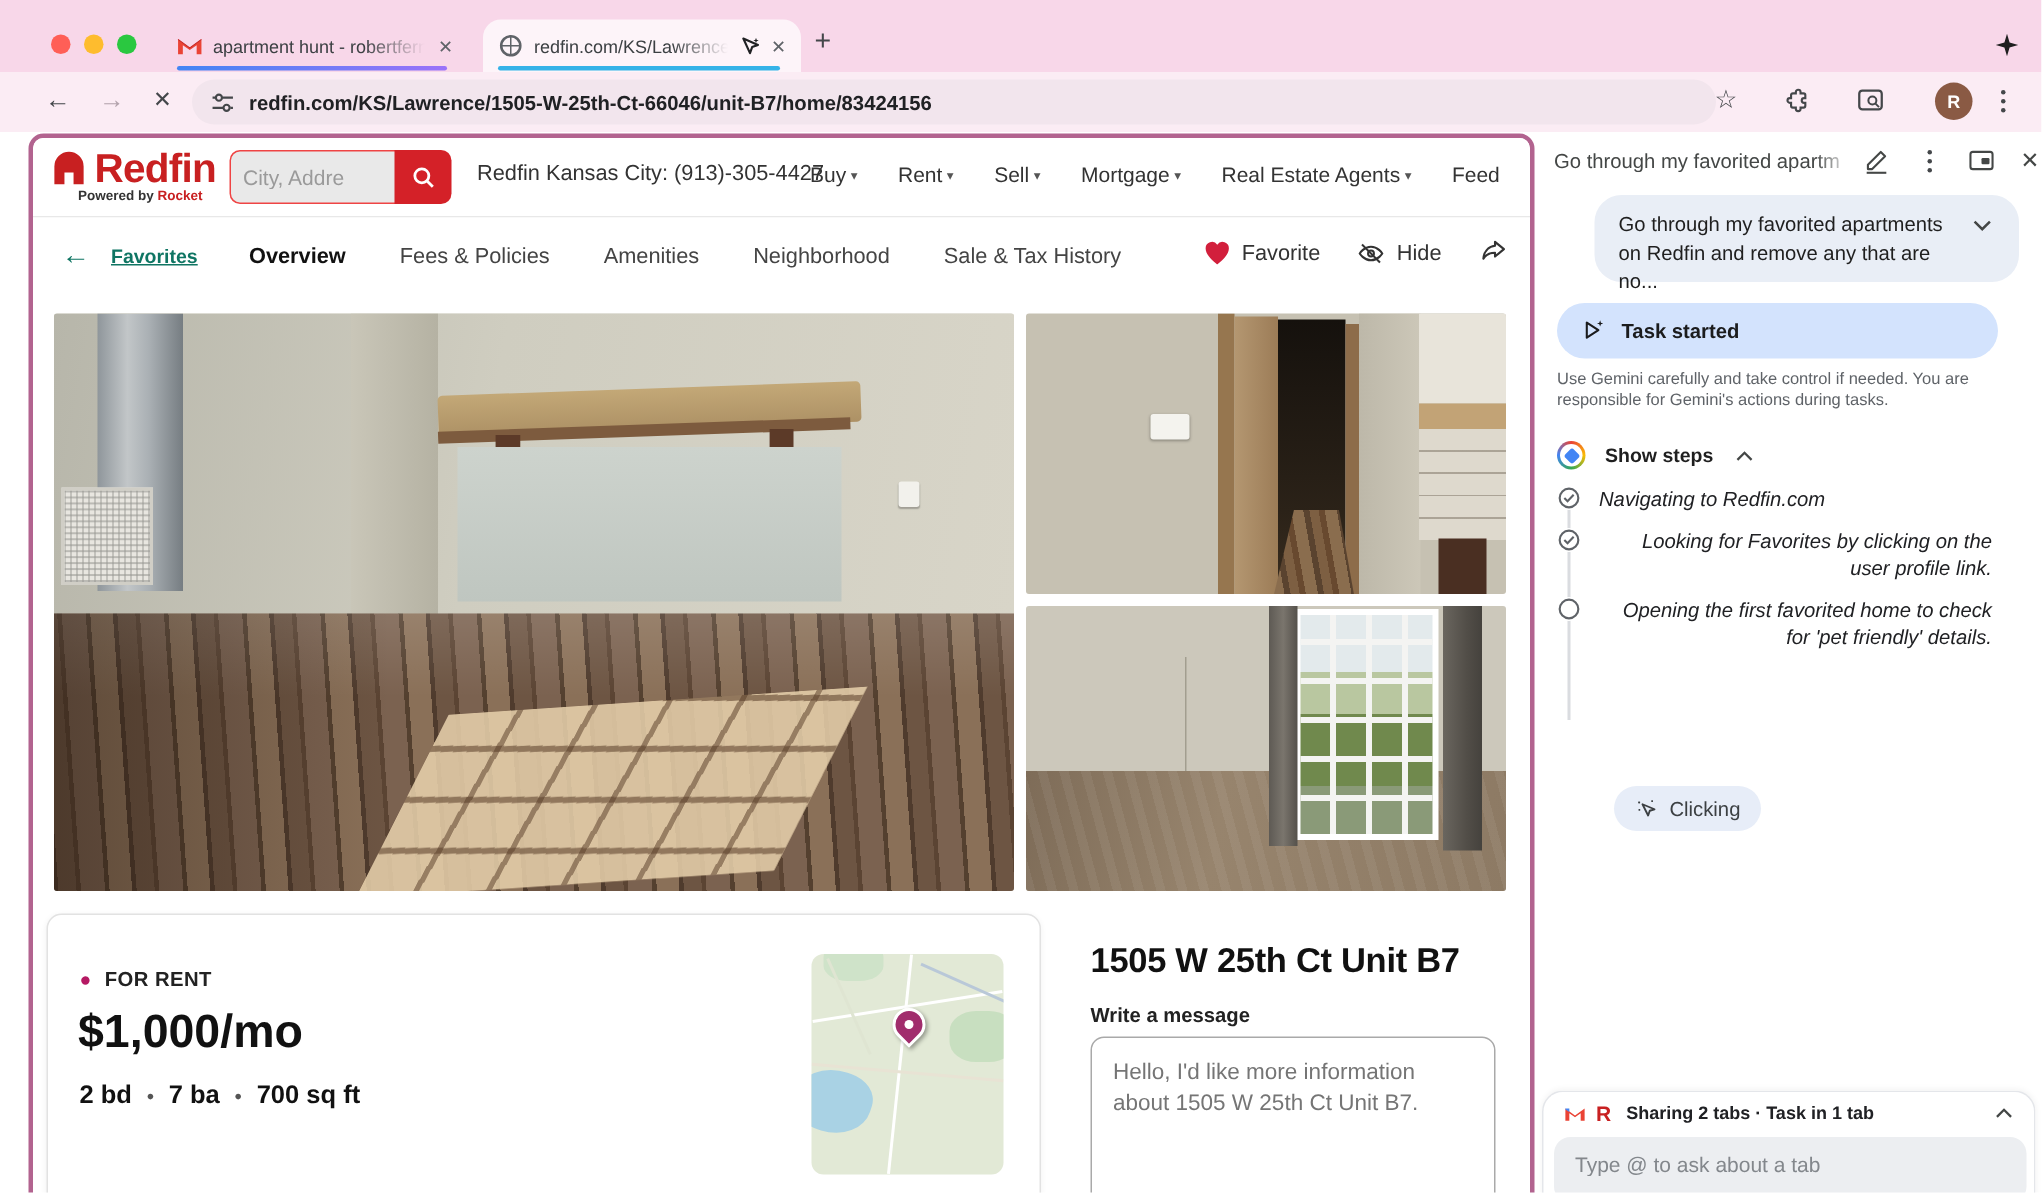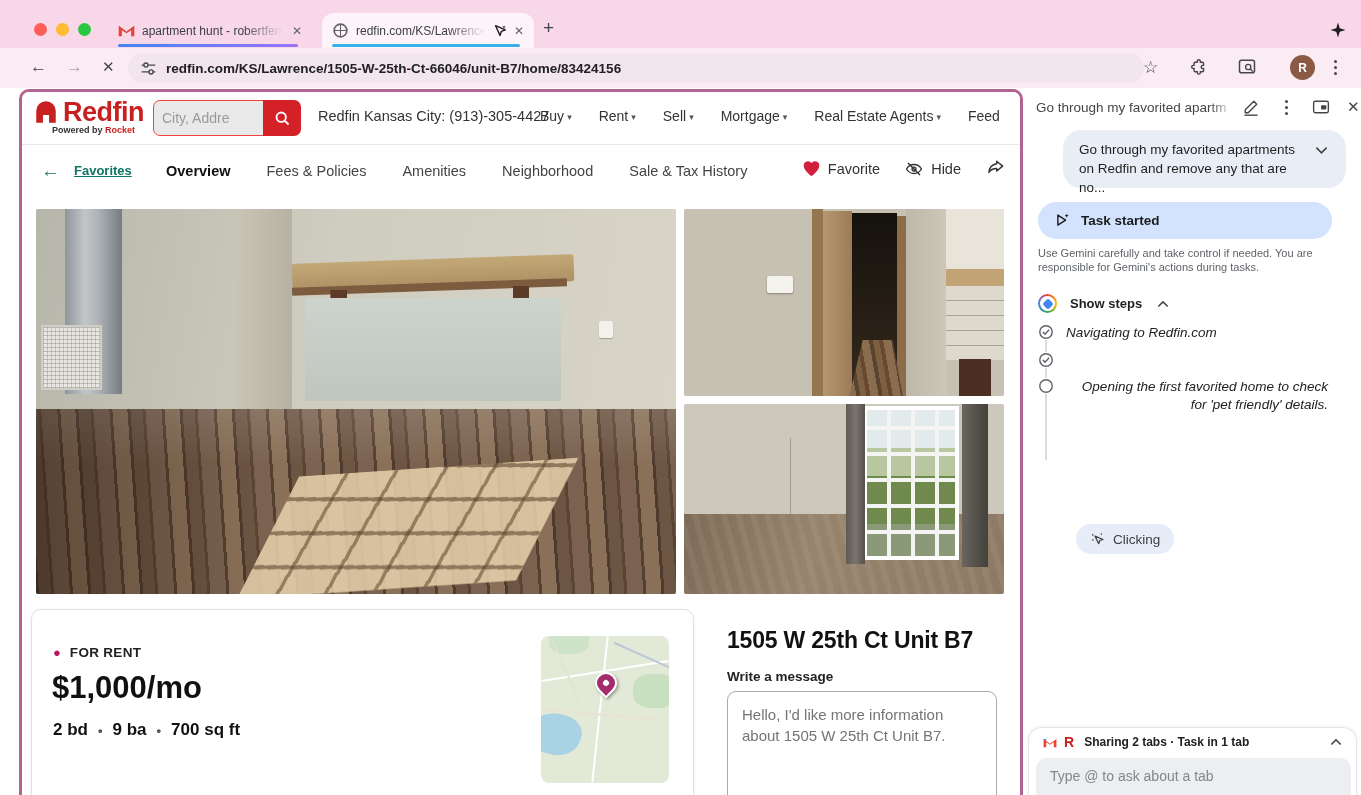--- a/index.html
+++ b/index.html
@@ -426,21 +426,21 @@
 
     <div class="card card-rent">
       <div class="rent-status">
         <span class="rent-dot">●</span>
         <span class="rent-status-text">FOR RENT</span>
       </div>
       <div class="rent-price">$1,000/mo</div>
       <div class="rent-facts">
         <span>2 bd</span>
         <span class="sep">•</span>
-        <span>9 ba</span>
+        <span>7 ba</span>
         <span class="sep">•</span>
         <span>700 sq ft</span>
       </div>
 
       <div class="map-thumb">
         <div class="map-patch map-green2"></div>
         <div class="map-patch map-green1"></div>
         <div class="map-patch map-water"></div>
         <div class="map-road r1"></div>
         <div class="map-road r2"></div>
@@ -518,20 +518,21 @@
           <path d="M5.5 9l2.4 2.4 4.6-4.8" fill="none" stroke="#5f6368" stroke-width="1.6"></path>
         </svg>
         <span class="gp-step-text">Navigating to Redfin.com</span>
       </div>
 
       <div class="gp-step">
         <svg class="gp-step-icon" viewBox="0 0 18 18">
           <circle cx="9" cy="9" r="7" fill="#fff" stroke="#5f6368" stroke-width="1.6"></circle>
           <path d="M5.5 9l2.4 2.4 4.6-4.8" fill="none" stroke="#5f6368" stroke-width="1.6"></path>
         </svg>
+        <span class="gp-step-text">Looking for Favorites by clicking on the user profile link.</span>
       </div>
 
       <div class="gp-step">
         <svg class="gp-step-icon" viewBox="0 0 18 18">
           <circle cx="9" cy="9" r="7" fill="#fff" stroke="#5f6368" stroke-width="1.6"></circle>
         </svg>
         <span class="gp-step-text">Opening the first favorited home to check for 'pet friendly' details.</span>
       </div>
 
       <div class="gp-chip">

